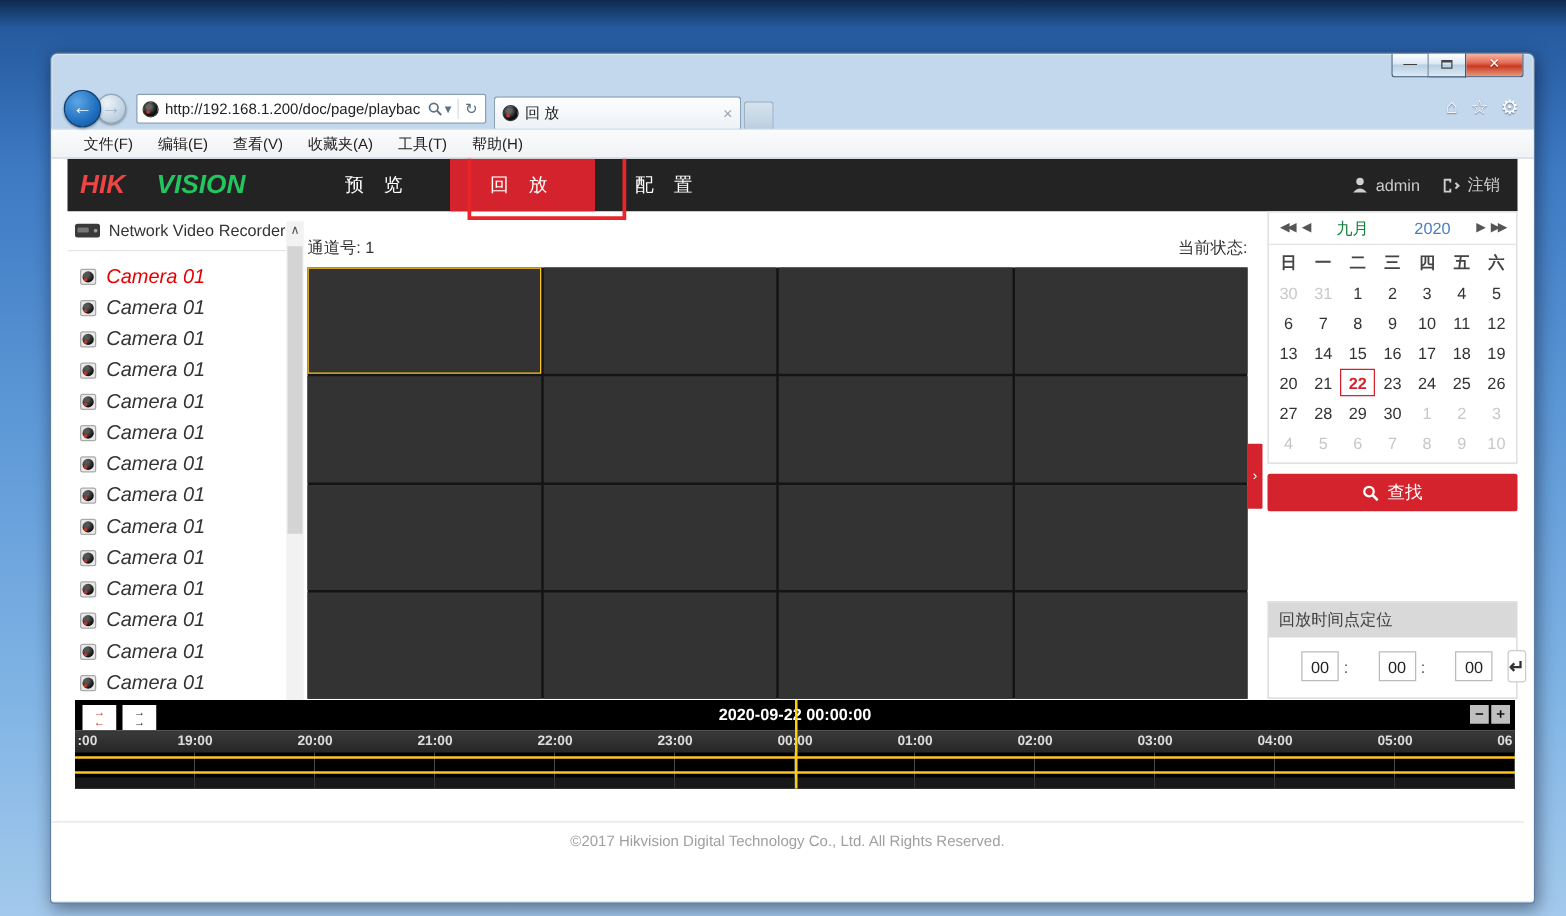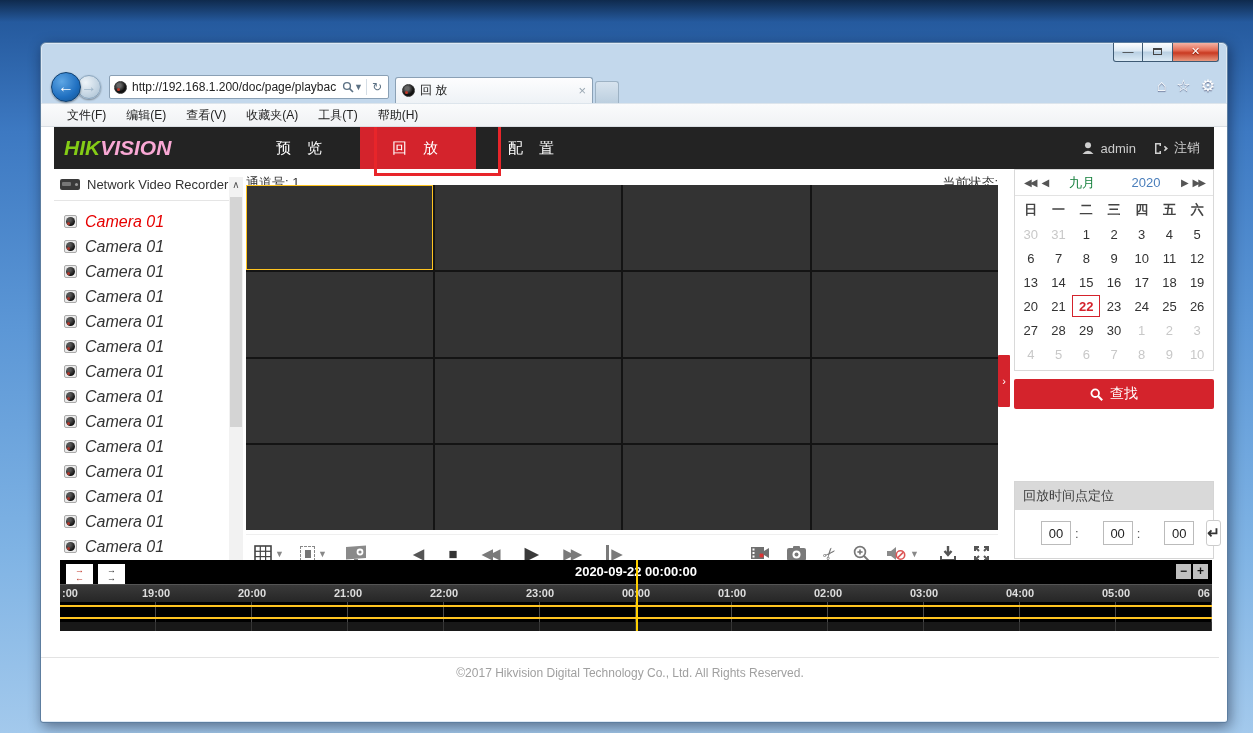--- a/index.html
+++ b/index.html
@@ -54,21 +54,21 @@
   .menubar { height:24px; background:linear-gradient(180deg,#fafbfc,#f0f2f4); border-top:1px solid #dde5ec;
     border-bottom:1px solid #d9dee3; display:flex; align-items:center; gap:4px; padding-left:18px; }
   .menu-item { font-size:12px; color:#222; padding:3px 8px; cursor:pointer; }
 
   
   .page { position:relative; height:594px; background:#fff; overflow:hidden; padding:0 5px 0 13px; border-radius:0 0 2px 2px; }
   .inner { position:relative; width:1160px; height:100%; }
 
   .hik-header { position:relative; height:42px; background:#232323; display:flex; align-items:center; }
   .logo { margin-left:10px; font-size:21px; font-weight:bold; font-style:italic; letter-spacing:0; width:180px; }
-  .logo .hik { color:#84cc16; } .logo .vision { color:#f9a8d4; }
+  .logo .hik { color:#ef4444; } .logo .vision { color:#22c55e;margin-left:25px; }
   .hnav { display:flex; height:100%; }
   .hnav-item { width:116px; height:100%; display:flex; align-items:center; justify-content:center;
     color:#fff; font-size:15px; letter-spacing:6px; cursor:pointer; }
   .hnav-item.active { background:#d4232c; }
   .huser { position:absolute; right:14px; display:flex; align-items:center; gap:18px; color:#ccc; font-size:13px; }
   .huser .chunk { display:flex; align-items:center; gap:6px; cursor:pointer; }
   .annot { position:absolute; left:320px; top:-7px; width:127px; height:56px; border:3px solid #e8252a; z-index:30; pointer-events:none; }
 
   .content { position:relative; height:431px; }
 
@@ -87,21 +87,21 @@
     background:radial-gradient(circle at 35% 30%,#555 0 20%,#111 70%); }
   .cam-ico::before { content:""; position:absolute; left:2px; bottom:2px; width:3px; height:3px; border-radius:50%; background:#b03a2e; z-index:1; }
   
   .sbar { position:absolute; left:175px; top:8px; width:14px; height:412px; background:#f2f2f2; }
   .sbar .arr { position:absolute; left:0; width:14px; height:16px; color:#555; font-size:10px; text-align:center; line-height:16px; cursor:pointer; }
   .sbar .arr.up { top:0; } .sbar .arr.dn { bottom:0; }
   .sbar .thumb { position:absolute; left:1px; top:20px; width:12px; height:230px; background:#d4d4d4; cursor:pointer; }
 
   
   .main { position:absolute; left:192px; top:0; width:752px; height:100%; }
-  .mlabels { height:16px; display:flex; align-items:center; justify-content:space-between; font-size:13px; color:#333; padding-top:12px; }
+  .mlabels { height:45px; display:flex; align-items:center; justify-content:space-between; font-size:13px; color:#333; padding-top:12px; }
   .vgrid { height:345px; background:#141414; display:grid; grid-template-columns:repeat(4,1fr); grid-template-rows:repeat(4,1fr); gap:2px; }
   .vcell { background:#333; cursor:pointer; }
   .vcell.focus { border:1px solid #ffc420; }
 
   .toolbar { height:38px; display:flex; align-items:center; border-top:1px solid #efefef; margin-top:4px; }
   .tbtn { display:flex; align-items:center; cursor:pointer; color:#666; }
   .tb-caret { font-size:9px; color:#888; margin:0 4px 0 3px; cursor:pointer; }
   .grp-left { display:flex; align-items:center; margin-left:8px; }
   .grp-trans { display:flex; align-items:center; gap:24px; margin-left:46px; font-size:15px; color:#555; }
   .grp-trans .play { color:#3a3a3a; font-size:19px; }

